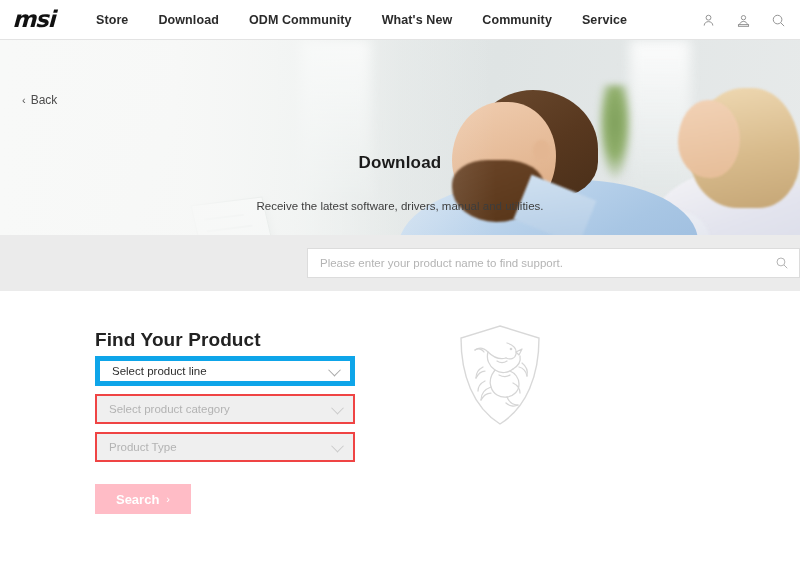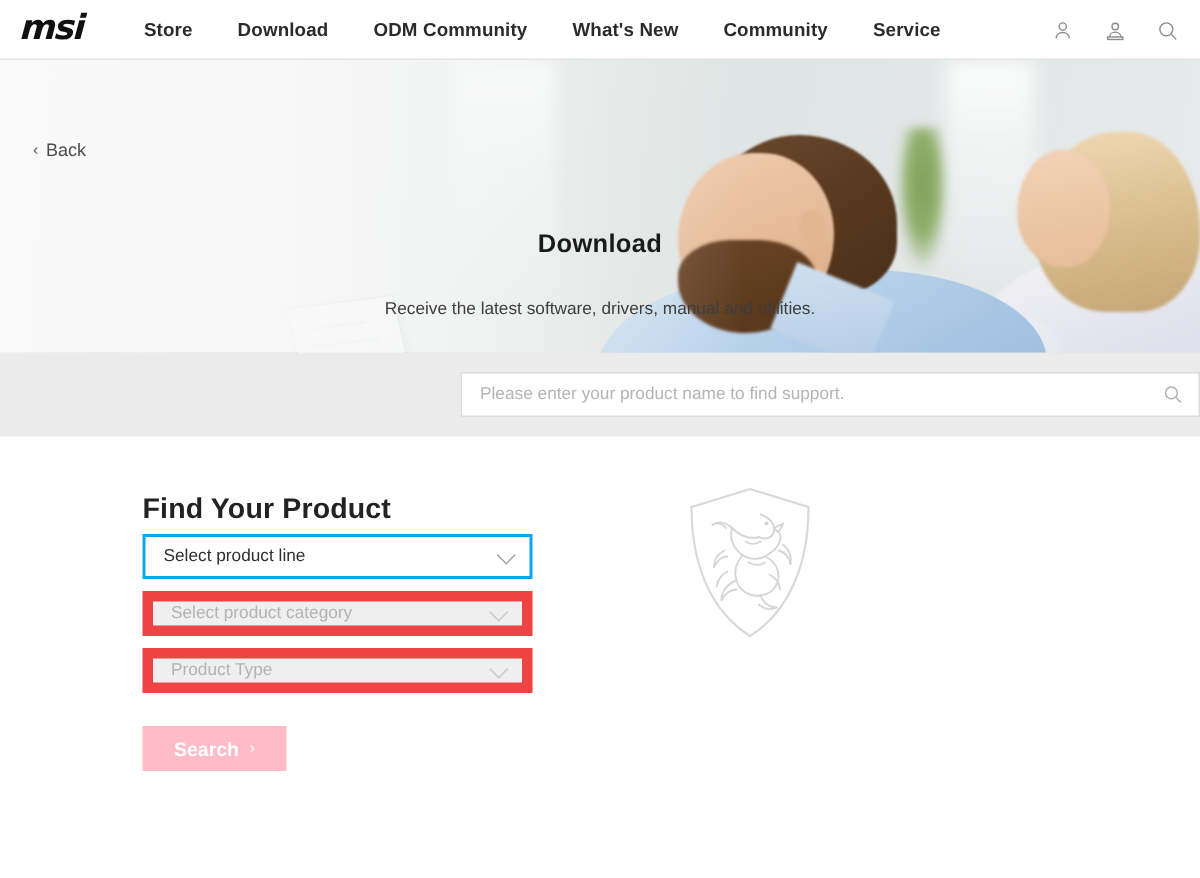--- a/index.html
+++ b/index.html
@@ -213,26 +213,26 @@
     height: 30px;
     margin-bottom: 8px;
     display:flex; align-items:center;
     padding: 0 12px;
     font-size: 11.5px;
     cursor: pointer;
     user-select:none;
   }
   .select.active {
     background:#fff;
-    border:2px solid #0ea5e9;
+    border:5px solid #0ea5e9;
     color:#2e2e2e;
   }
   .select.disabled {
     background:#efefef;
-    border:7px solid #ef4444;
+    border:2px solid #ef4444;
     color:#b3b3b3;
     cursor: default;
   }
   .chev {
     position:absolute; right:11px; top:50%;
     width:9px; height:9px;
     transform: translateY(-60%) rotate(45deg);
     border-right: 1.2px solid #a9a9a9;
     border-bottom: 1.2px solid #a9a9a9;
   }

